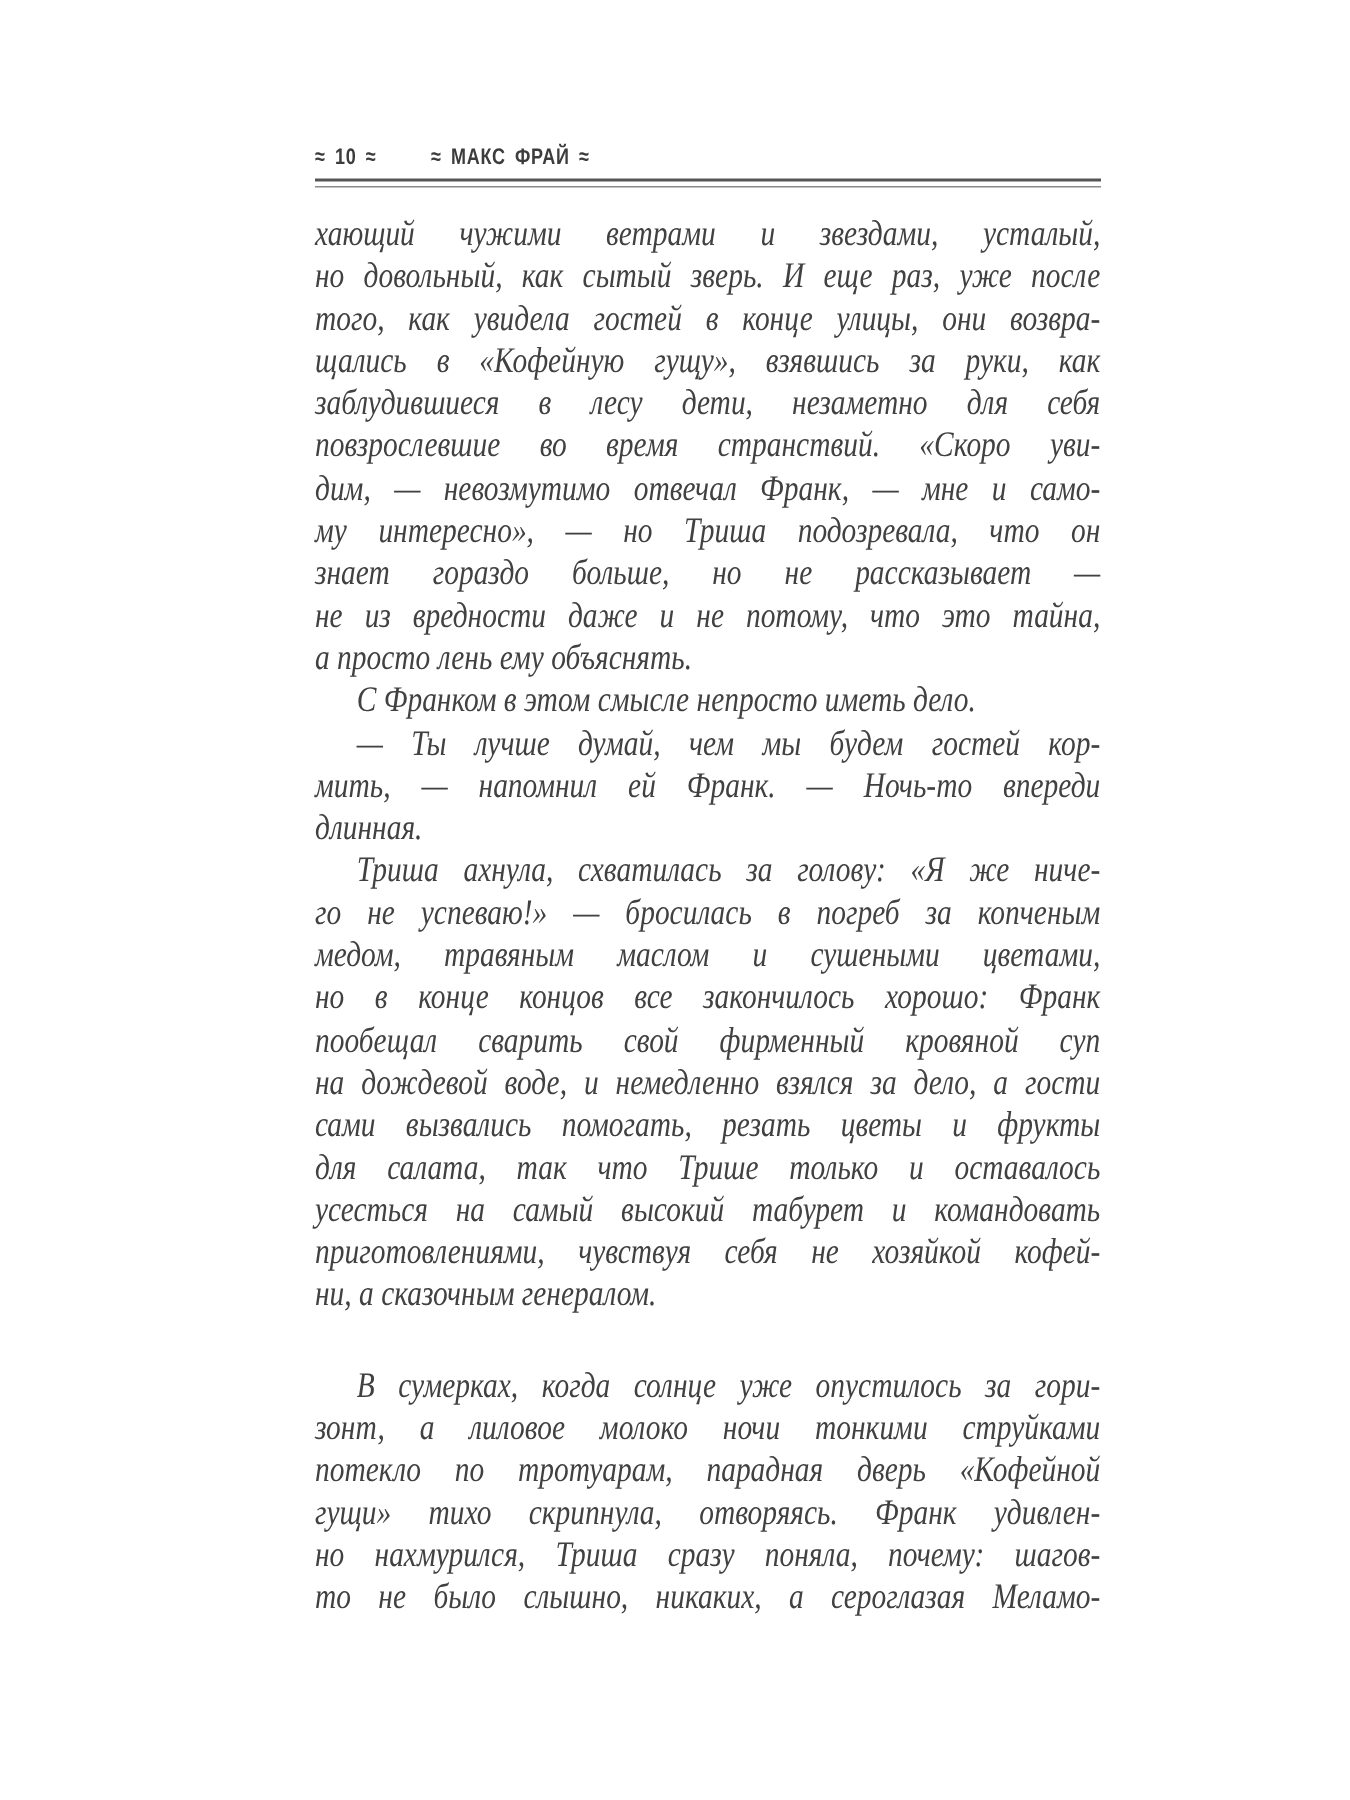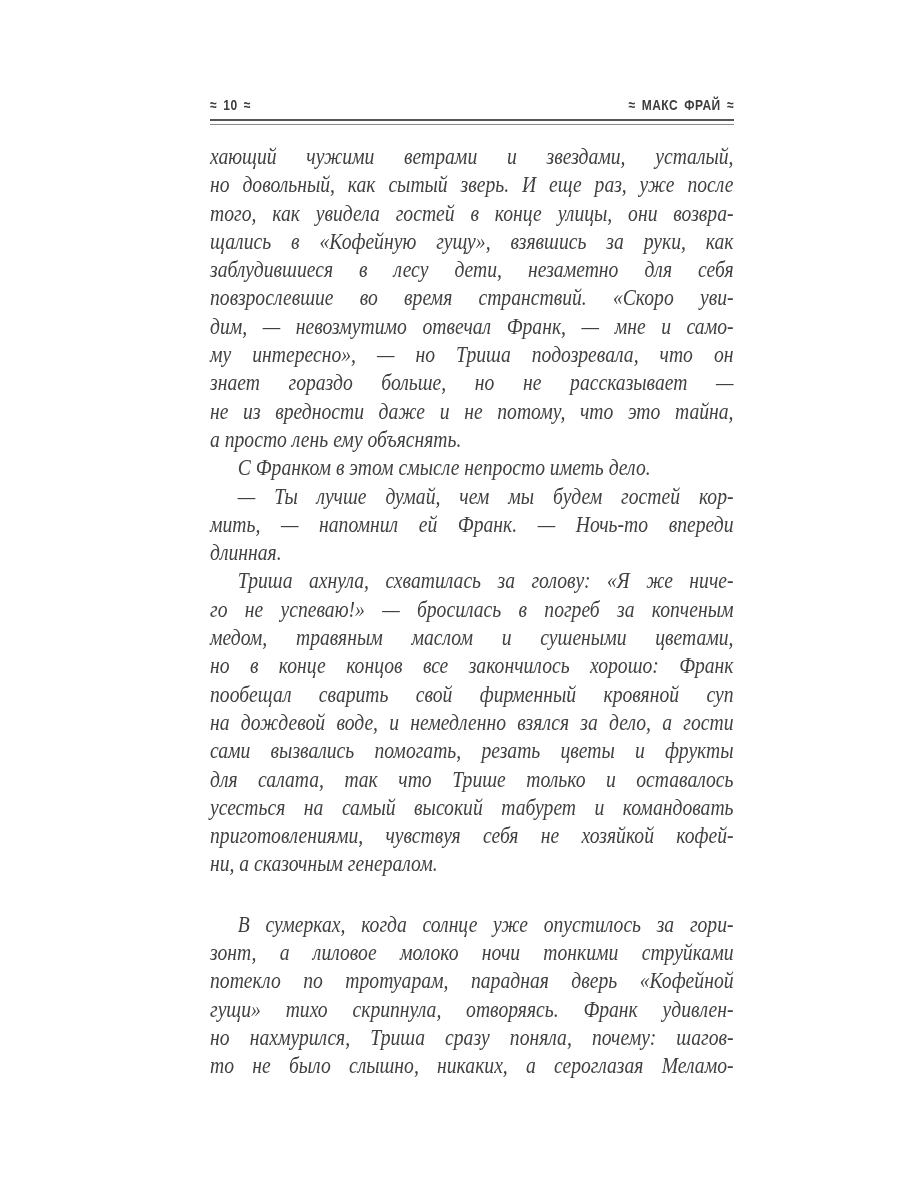--- a/index.html
+++ b/index.html
@@ -19,21 +19,21 @@
     inset: 0;
     background: #ffffff;
   }
   
   .running-head {
     position: absolute;
     left: 210px;
     top: 96px;
     width: 524px;
     display: flex;
-    justify-content: space-between;
+    justify-content: flex-start;
     align-items: baseline;
   }
   .running-head span {
     font-family: "Liberation Sans", sans-serif;
     font-weight: bold;
     font-size: 15px;
     letter-spacing: 0.6px;
     word-spacing: 3px;
     color: #3c3c3c;
     white-space: nowrap;

